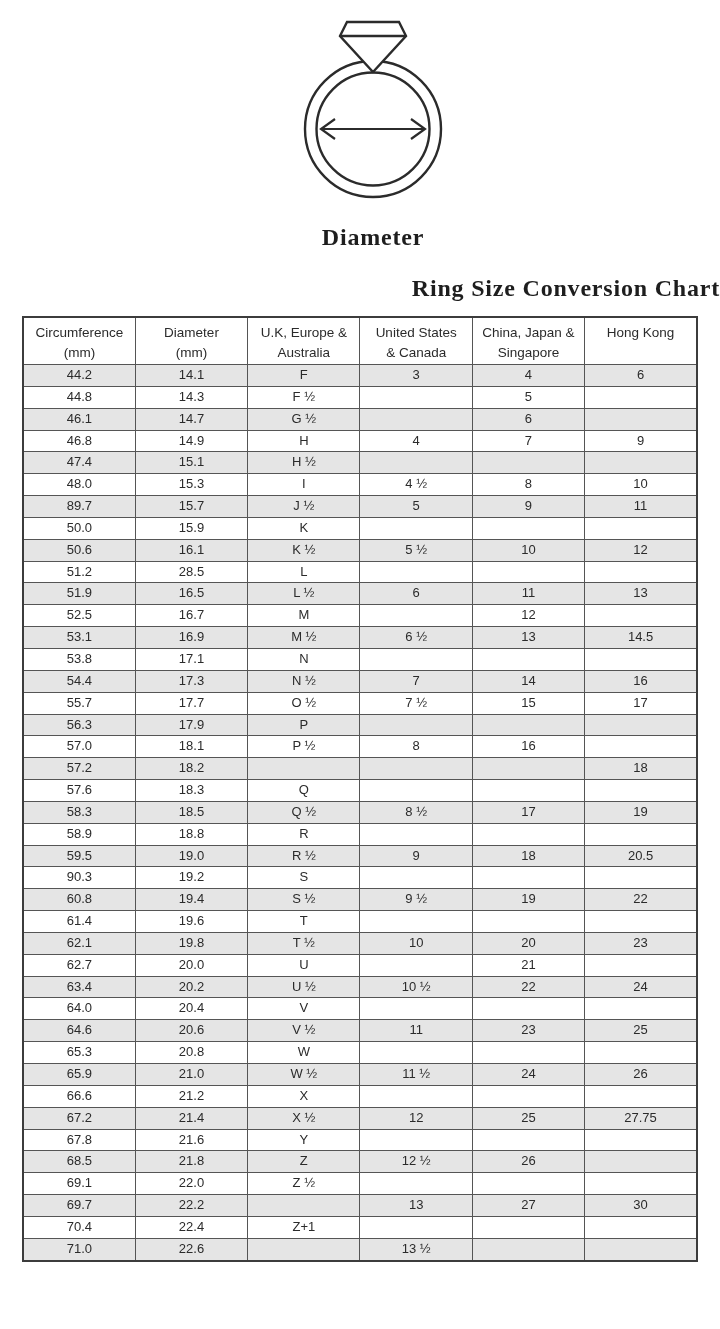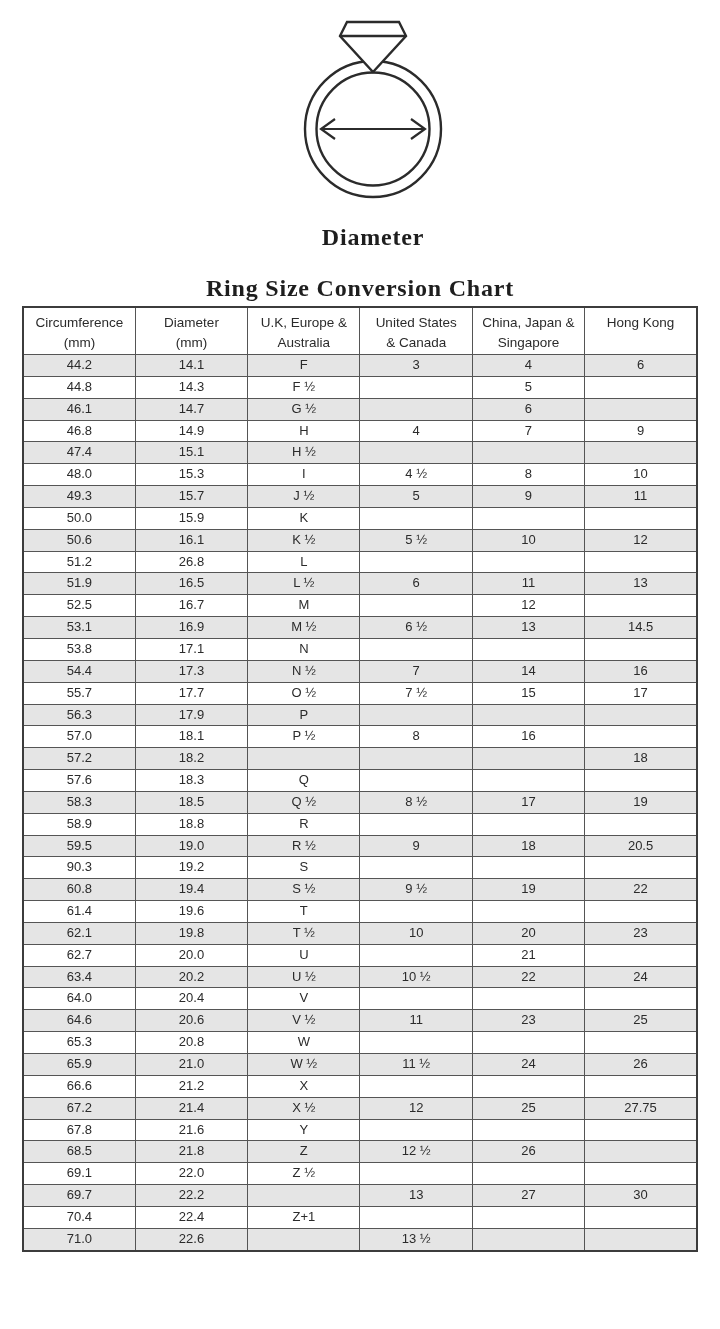--- a/index.html
+++ b/index.html
@@ -26,30 +26,30 @@
   .diagram-label {
     margin-top: 24px;
     font-family: "Liberation Serif", serif;
     font-weight: bold;
     font-size: 24px;
     letter-spacing: 0.8px;
     color: #1e1e1e;
   }
   .page-title {
     margin: 24px 0 0 0;
-    text-align: center;
+    text-align: right;
     font-family: "Liberation Serif", serif;
     font-weight: bold;
     font-size: 24px;
     letter-spacing: 0.8px;
     color: #1e1e1e;
   }
   table.conversion {
     width: 676px;
-    margin: 4px auto 0 auto;
+    margin: 14px auto 0 auto;
     border-collapse: collapse;
     table-layout: fixed;
     border: 2px solid #3c3c3c;
   }
   table.conversion th,
   table.conversion td {
     border: 1px solid #555555;
     text-align: center;
     padding: 0;
     overflow: hidden;
@@ -168,21 +168,21 @@
       </tr>
       <tr>
         <td>48.0</td>
         <td>15.3</td>
         <td>I</td>
         <td>4 ½</td>
         <td>8</td>
         <td>10</td>
       </tr>
       <tr>
-        <td>49.3</td>
+        <td>89.7</td>
         <td>15.7</td>
         <td>J ½</td>
         <td>5</td>
         <td>9</td>
         <td>11</td>
       </tr>
       <tr>
         <td>50.0</td>
         <td>15.9</td>
         <td>K</td>
@@ -193,21 +193,21 @@
       <tr>
         <td>50.6</td>
         <td>16.1</td>
         <td>K ½</td>
         <td>5 ½</td>
         <td>10</td>
         <td>12</td>
       </tr>
       <tr>
         <td>51.2</td>
-        <td>26.8</td>
+        <td>28.5</td>
         <td>L</td>
         <td></td>
         <td></td>
         <td></td>
       </tr>
       <tr>
         <td>51.9</td>
         <td>16.5</td>
         <td>L ½</td>
         <td>6</td>

